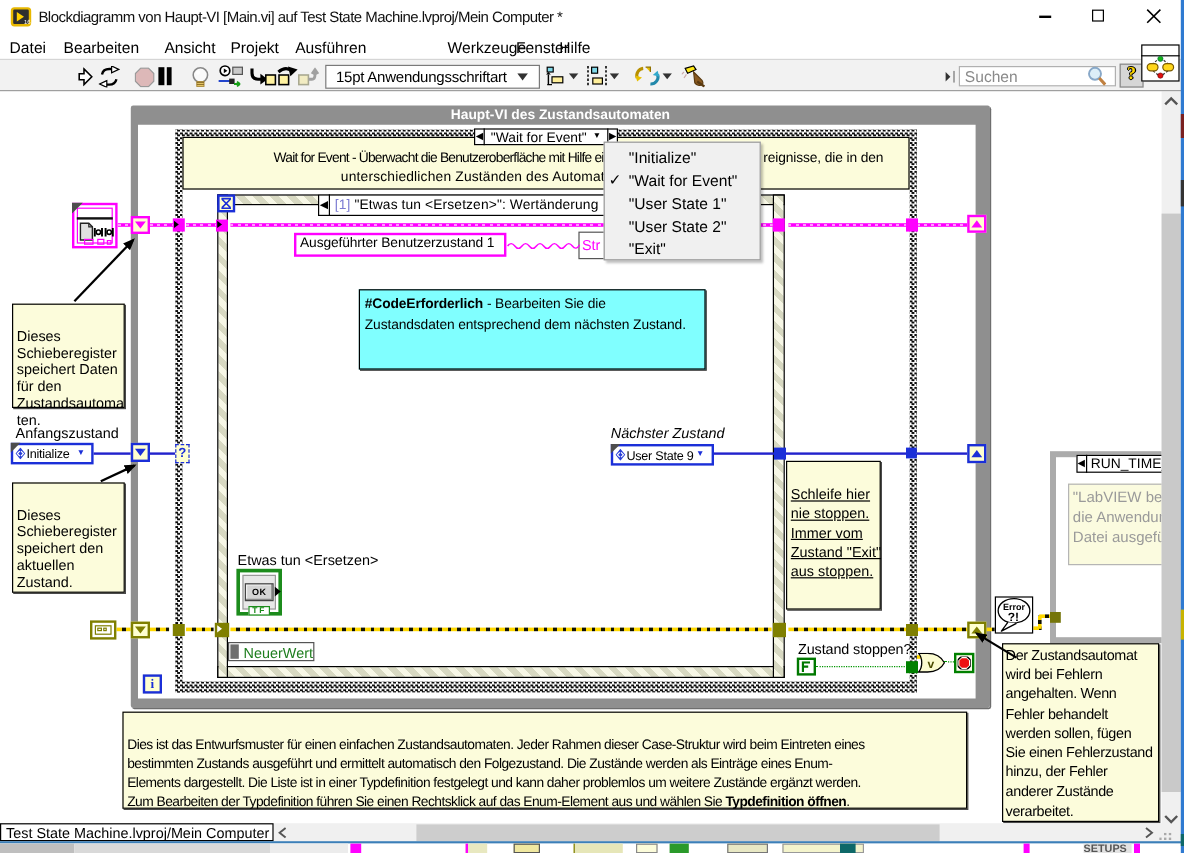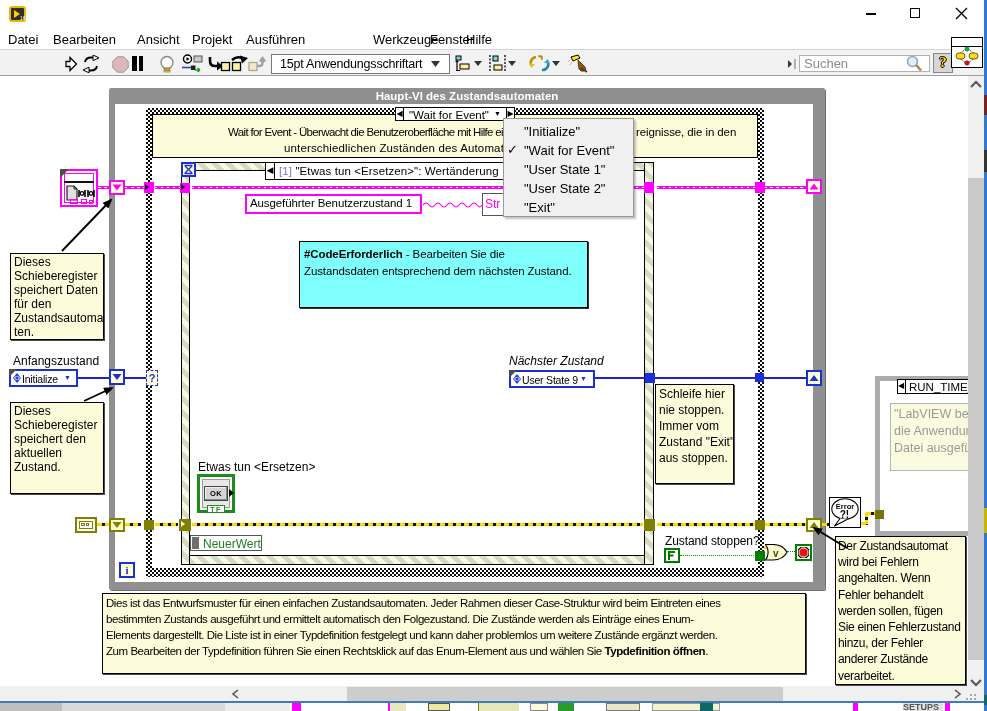--- a/index.html
+++ b/index.html
@@ -1,19 +1,19 @@
 <!DOCTYPE html>
 <html><head>
 <meta charset="utf-8">
 <style>
 html,body{margin:0;padding:0;}
 #wrap{position:relative;width:987px;height:711px;background:#fff;overflow:hidden;font-family:"Liberation Sans",sans-serif;}
 .abs{position:absolute;}
 .lbl{position:absolute;font:12px "Liberation Sans",sans-serif;color:#000;white-space:nowrap;}
-.note{position:absolute;background:#fcfcdb;border:1px solid #000;box-shadow:1px 1px 0 #4a4a4a;font:12px/14.2px "Liberation Sans",sans-serif;color:#000;padding:1px 3px;box-sizing:border-box;white-space:nowrap;}
+.note{position:absolute;background:#fcfcdb;border:1px solid #000;box-shadow:1px 1px 0 #4a4a4a;font:12px/14.2px "Liberation Sans",sans-serif;color:#000;padding:19px 3px;box-sizing:border-box;white-space:nowrap;}
 .chk{position:absolute;background:repeating-conic-gradient(#0b0b0b 0% 25%,#fff 0% 50%) 0 0/4px 4px;}
 .stp{position:absolute;background:repeating-linear-gradient(45deg,#f7f7e6 0 5px,#d8d9c2 5px 10px);border:1px solid #000;box-sizing:border-box;}
 .mw{position:absolute;height:3px;background-color:#ff00ff;background-image:repeating-linear-gradient(90deg,#fff 0 2.5px,rgba(255,255,255,0) 2.5px 6px);background-size:100% 1px;background-position:0 1px;background-repeat:no-repeat;}
 .ew{position:absolute;height:3px;background:repeating-linear-gradient(90deg,#ffd800 0 5px,#151500 5px 8px);}
 .ewv{position:absolute;width:3px;background:repeating-linear-gradient(0deg,#ffd800 0 4px,#111100 4px 7px);}
 .bw{position:absolute;height:2px;background:#2222cc;}
 .gw{position:absolute;height:0;border-top:1.7px dotted #009500;}
 .tun{position:absolute;box-sizing:border-box;}
 .sr{position:absolute;box-sizing:border-box;background:#ffffd0;}
 .sr svg{display:block;}
@@ -226,21 +226,21 @@
 <div class="tun" style="left:875px;top:510px;width:9px;height:9px;background:#75750a;z-index:5;"></div>
 
 <div class="abs" style="left:875px;top:376px;width:115px;height:160px;box-sizing:border-box;border:5px solid #ababab;"></div>
 <div class="abs" style="left:897px;top:379px;width:80px;height:15px;background:#fff;border:1px solid #000;box-sizing:border-box;"></div>
 <div class="abs" style="left:897px;top:379px;width:9px;height:15px;border-right:1px solid #000;box-sizing:border-box;font-size:8px;line-height:14px;text-align:center;">◀</div>
 <div class="lbl" style="left:909px;top:381px;font-size:11.5px;">RUN_TIME_E</div>
 <div class="abs" style="left:890px;top:403px;width:95px;height:68px;background:#fbfbdf;border:1px solid #b5b5b5;box-sizing:border-box;font:12.5px/17px 'Liberation Sans',sans-serif;color:#9a9a9a;padding:2px 0 0 3px;white-space:nowrap;overflow:hidden;">"LabVIEW beend<br>die Anwendung,<br>Datei ausgefüll</div>
 
 <div class="note" style="left:10px;top:253px;width:94px;height:87px;line-height:14px;">Dieses<br>Schieberegister<br>speichert Daten<br>für den<br>Zustandsautoma<br>ten.</div>
 <div class="note" style="left:10px;top:402px;width:94px;height:92px;line-height:14px;">Dieses<br>Schieberegister<br>speichert den<br>aktuellen<br>Zustand.</div>
-<div class="note" style="left:655px;top:384px;width:79px;height:100px;font:12px/16px 'Liberation Sans',sans-serif;">Schleife hier<br>nie stoppen.<br>Immer vom<br>Zustand "Exit"<br>aus stoppen.</div>
+<div class="note" style="left:655px;top:384px;width:79px;height:124px;font:12px/16px 'Liberation Sans',sans-serif;text-decoration:underline;">Schleife hier<br>nie stoppen.<br>Immer vom<br>Zustand "Exit"<br>aus stoppen.</div>
 <div class="note" style="left:835px;top:536px;width:131px;height:149px;font:12px/16.2px 'Liberation Sans',sans-serif;letter-spacing:-0.3px;padding:1px 2px;white-space:nowrap;overflow:hidden;">Der Zustandsautomat<br>wird bei Fehlern<br>angehalten. Wenn<br>Fehler behandelt<br>werden sollen, fügen<br>Sie einen Fehlerzustand<br>hinzu, der Fehler<br>anderer Zustände<br>verarbeitet.</div>
 <div class="note" style="left:102px;top:593px;width:704px;height:81px;font:11.5px/16px 'Liberation Sans',sans-serif;letter-spacing:-0.45px;">Dies ist das Entwurfsmuster für einen einfachen Zustandsautomaten. Jeder Rahmen dieser Case-Struktur wird beim Eintreten eines<br>bestimmten Zustands ausgeführt und ermittelt automatisch den Folgezustand. Die Zustände werden als Einträge eines Enum-<br>Elements dargestellt. Die Liste ist in einer Typdefinition festgelegt und kann daher problemlos um weitere Zustände ergänzt werden.<br>Zum Bearbeiten der Typdefinition führen Sie einen Rechtsklick auf das Enum-Element aus und wählen Sie <b>Typdefinition öffnen</b>.</div>
 
 <svg class="abs" style="left:0;top:0;z-index:30;pointer-events:none;" width="987" height="711">
 <defs>
         <marker id="ah" markerWidth="10" markerHeight="8" refX="8" refY="4" orient="auto" markerUnits="userSpaceOnUse">
           <path d="M0 0 L10 4 L0 8 z" fill="#000"></path>
         </marker>
       </defs>
 <line x1="62" y1="251" x2="111" y2="200" stroke="#000" stroke-width="1.9" marker-end="url(#ah)"></line>
@@ -256,20 +256,21 @@
 <div class="lbl" style="left:524px;top:162px;font-size:13px;z-index:51;">"User State 1"</div>
 <div class="lbl" style="left:524px;top:181px;font-size:13px;z-index:51;">"User State 2"</div>
 <div class="lbl" style="left:524px;top:200px;font-size:13px;z-index:51;">"Exit"</div>
 
 <div class="abs" style="left:0;top:0;width:987px;height:28px;background:#fff;z-index:60;"></div>
 <div class="abs" style="left:9px;top:6px;width:17px;height:16px;background:#2e2e2e;border:2px solid #e8b800;border-radius:3px;box-sizing:border-box;z-index:61;"></div>
 <svg class="abs" style="left:9px;top:6px;z-index:62;" width="17" height="16">
       <path d="M5 4 L11 8 L5 12 z" fill="#ffd000"></path>
       <text x="11" y="14" font-size="5" fill="#fff" font-family="Liberation Sans">16</text>
     </svg>
+<div class="abs" style="left:32px;top:7px;font:12.5px 'Liberation Sans',sans-serif;letter-spacing:-0.45px;color:#101010;z-index:61;">Blockdiagramm von Haupt-VI [Main.vi] auf Test State Machine.lvproj/Mein Computer *</div>
 <div class="abs" style="left:866px;top:13px;width:10px;height:1.5px;background:#000;z-index:61;"></div>
 <div class="abs" style="left:910px;top:8px;width:10px;height:10px;border:1.2px solid #000;box-sizing:border-box;z-index:61;"></div>
 <svg class="abs" style="left:955px;top:7px;z-index:61;" width="13" height="13">
       <path d="M1 1 L12 12 M12 1 L1 12" stroke="#000" stroke-width="1.3"></path>
     </svg>
 
 <div class="abs" style="left:0;top:28px;width:987px;height:22px;background:#fff;border-bottom:1px solid #d5d5d5;box-sizing:border-box;z-index:60;"></div>
 <div class="abs" style="left:8px;top:32px;font:13px 'Liberation Sans',sans-serif;z-index:61;">Datei</div>
 <div class="abs" style="left:53px;top:32px;font:13px 'Liberation Sans',sans-serif;z-index:61;">Bearbeiten</div>
 <div class="abs" style="left:137px;top:32px;font:13px 'Liberation Sans',sans-serif;z-index:61;">Ansicht</div>
@@ -411,20 +412,21 @@
     </svg>
 
 <div class="abs" style="left:0;top:686px;width:987px;height:15px;background:#f0f0f0;z-index:55;"></div>
 <div class="abs" style="left:347px;top:687px;width:436px;height:14px;background:#cdcdcd;z-index:56;"></div>
 <svg class="abs" style="left:231px;top:689px;z-index:57;" width="9" height="10">
       <path d="M7 1 L2 5 L7 9" stroke="#555" stroke-width="1.6" fill="none"></path>
     </svg>
 <svg class="abs" style="left:953px;top:689px;z-index:57;" width="9" height="10">
       <path d="M2 1 L7 5 L2 9" stroke="#555" stroke-width="1.6" fill="none"></path>
     </svg>
+<div class="abs" style="left:0;top:686px;width:228px;height:15px;background:#fff;border:1px solid #000;box-sizing:border-box;font:12px/14px 'Liberation Sans',sans-serif;padding-left:4px;z-index:57;">Test State Machine.lvproj/Mein Computer</div>
 
 <svg class="abs" style="left:966px;top:694px;z-index:58;" width="14" height="7">
       <g fill="#a9a9a9">
         <rect x="0" y="4" width="2" height="2"></rect>
         <rect x="4" y="4" width="2" height="2"></rect>
         <rect x="8" y="4" width="2" height="2"></rect>
         <rect x="4" y="0" width="2" height="2"></rect>
         <rect x="8" y="0" width="2" height="2"></rect>
       </g>
     </svg>

